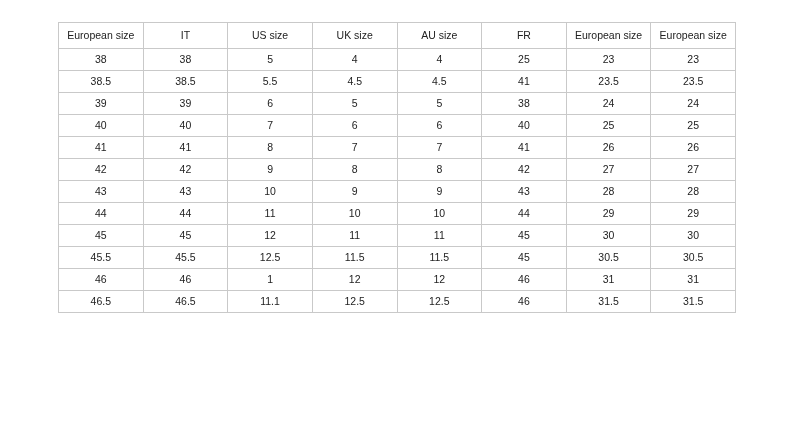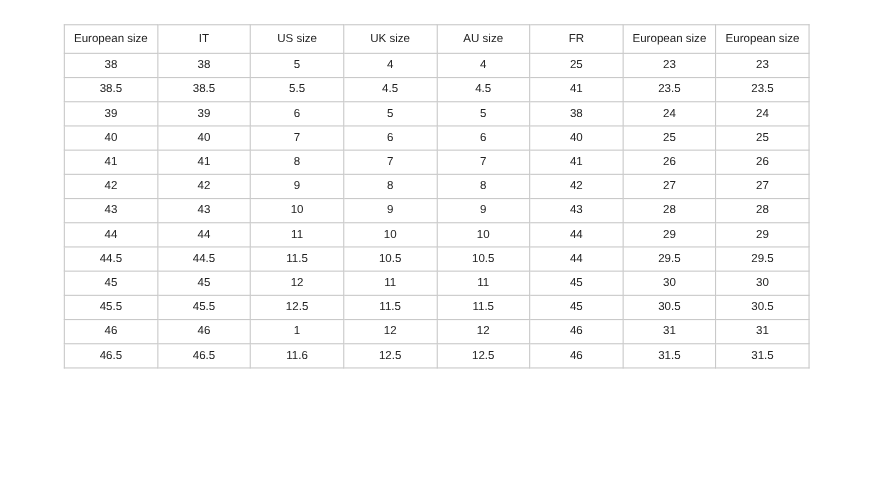--- a/index.html
+++ b/index.html
@@ -142,30 +142,20 @@
             <td>44</td>
             <td>44</td>
             <td>11</td>
             <td>10</td>
             <td>10</td>
             <td>44</td>
             <td>29</td>
             <td>29</td>
           </tr>
           <tr>
-            <td>44.5</td>
-            <td>44.5</td>
-            <td>11.5</td>
-            <td>10.5</td>
-            <td>10.5</td>
-            <td>44</td>
-            <td>29.5</td>
-            <td>29.5</td>
-          </tr>
-          <tr>
             <td>45</td>
             <td>45</td>
             <td>12</td>
             <td>11</td>
             <td>11</td>
             <td>45</td>
             <td>30</td>
             <td>30</td>
           </tr>
           <tr>
@@ -184,21 +174,21 @@
             <td>1</td>
             <td>12</td>
             <td>12</td>
             <td>46</td>
             <td>31</td>
             <td>31</td>
           </tr>
           <tr>
             <td>46.5</td>
             <td>46.5</td>
-            <td>11.6</td>
+            <td>11.1</td>
             <td>12.5</td>
             <td>12.5</td>
             <td>46</td>
             <td>31.5</td>
             <td>31.5</td>
           </tr>
         </tbody>
     </table>
   </div>
 </div>

